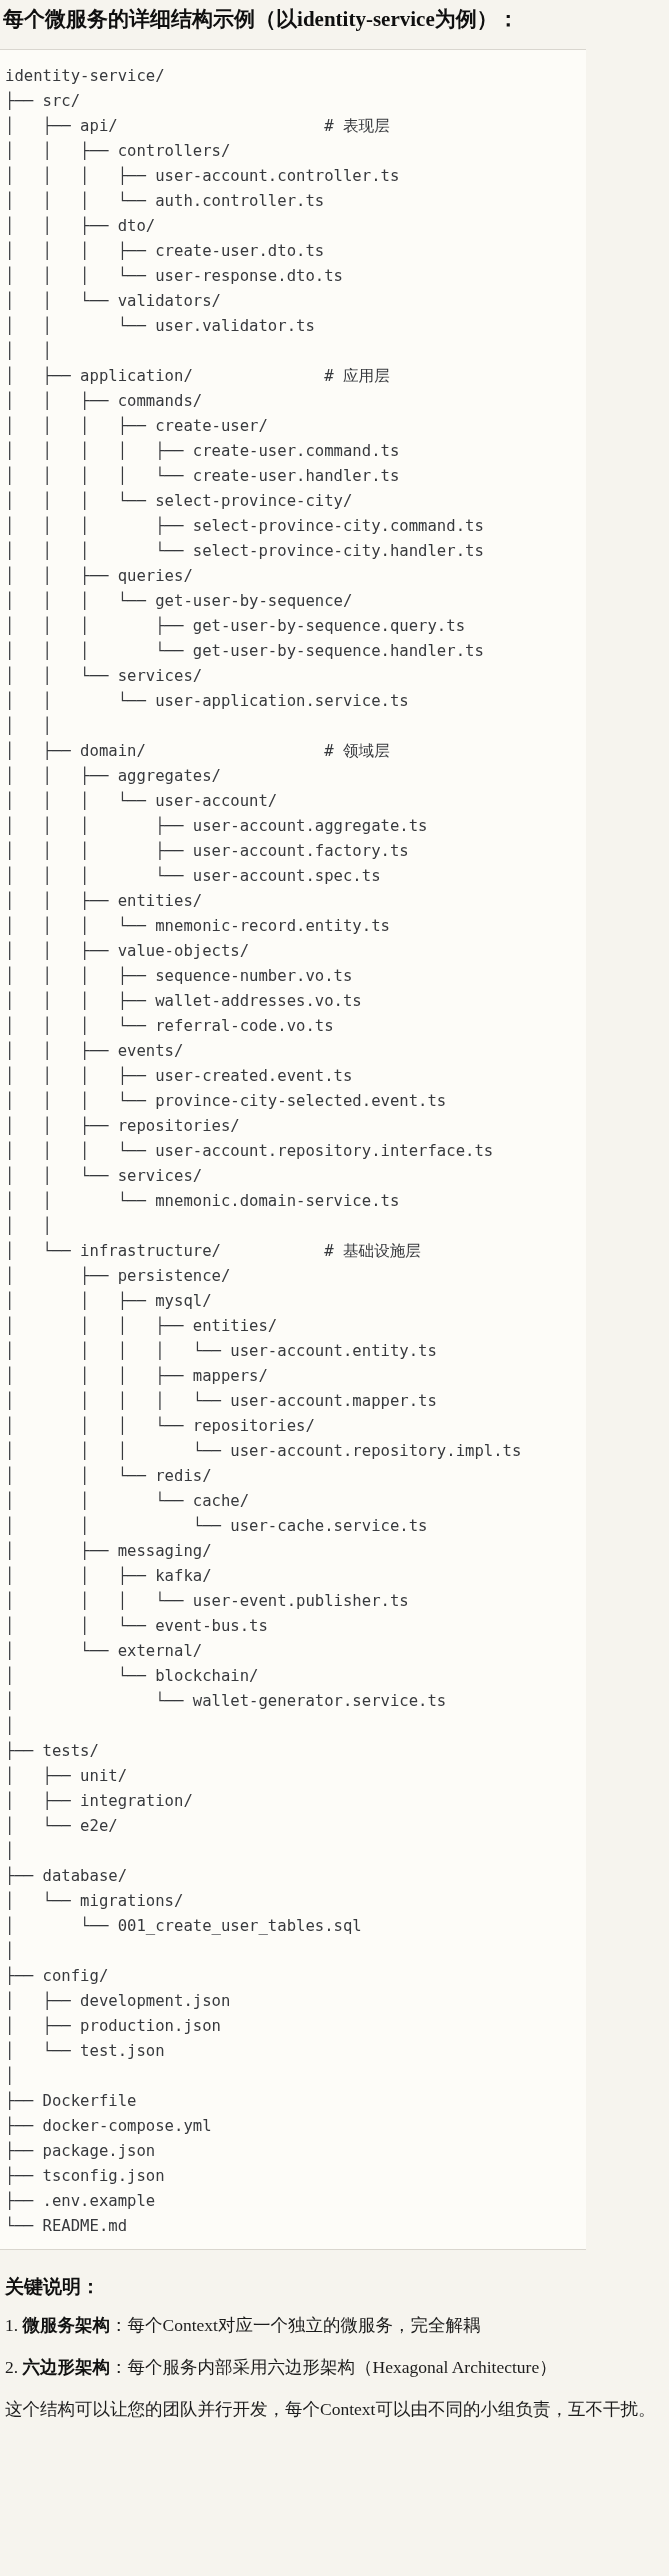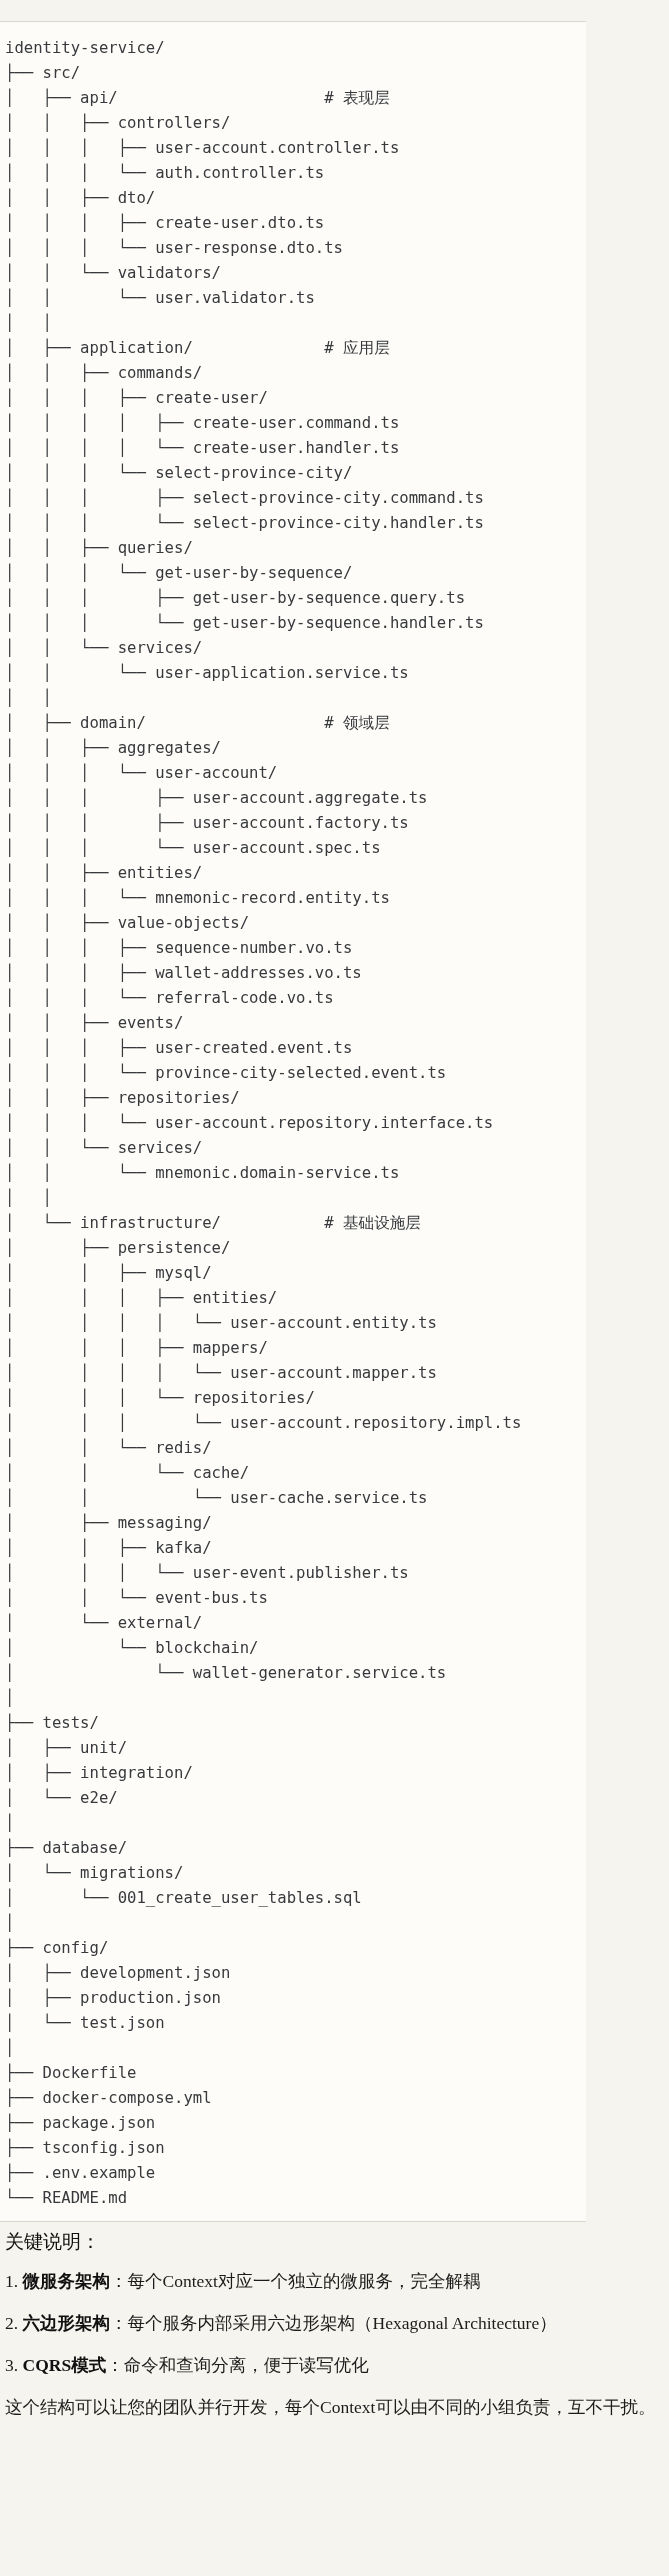--- a/index.html
+++ b/index.html
@@ -39,24 +39,24 @@
     line-height: 25px;
     color: #37393d;
     white-space: pre;
     overflow: hidden;
   }
   .notes {
     padding-left: 5px;
     padding-right: 5px;
   }
   .notes-heading {
-    margin: 9px 0 15px 0;
+    margin: 26px 0 15px 0;
     font-size: 19px;
     line-height: 22.5px;
-    font-weight: 400;
+    font-weight: 700;
     color: #0f0f0f;
   }
   .note {
     font-size: 17.5px;
     line-height: 25px;
     margin: 0 0 17px 0;
     color: #1c1c1c;
   }
   .note .num {
     margin-right: 4.4px;
@@ -71,20 +71,21 @@
     font-size: 17.5px;
     line-height: 25px;
     color: #1c1c1c;
   }
 </style>
 </head>
 <body>
 
 <div class="page">
 
+  <h1 class="doc-title">每个微服务的详细结构示例（以identity-service为例）：</h1>
 
   <pre class="tree-block">identity-service/
 ├── src/
 │   ├── api/                      # 表现层
 │   │   ├── controllers/
 │   │   │   ├── user-account.controller.ts
 │   │   │   └── auth.controller.ts
 │   │   ├── dto/
 │   │   │   ├── create-user.dto.ts
 │   │   │   └── user-response.dto.ts
@@ -167,21 +168,20 @@
 ├── .env.example
 └── README.md</pre>
 
   <div class="notes">
     <h2 class="notes-heading">关键说明：</h2>
 
     <p class="note"><span class="num">1.</span><span class="term">微服务架构</span><span class="colon">：</span><span class="desc">每个Context对应一个独立的微服务，完全解耦</span></p>
 
     <p class="note"><span class="num">2.</span><span class="term">六边形架构</span><span class="colon">：</span><span class="desc">每个服务内部采用六边形架构（Hexagonal Architecture）</span></p>
 
-    <p class="note"><span class="num">3.</span><span class="term">CQRS模式</span><span class="colon">：</span><span class="desc">命令和查询分离，便于读写优化</span></p>
 
 
 
 
     <p class="closing">这个结构可以让您的团队并行开发，每个Context可以由不同的小组负责，互不干扰。</p>
   </div>
 
 </div>
 
 

